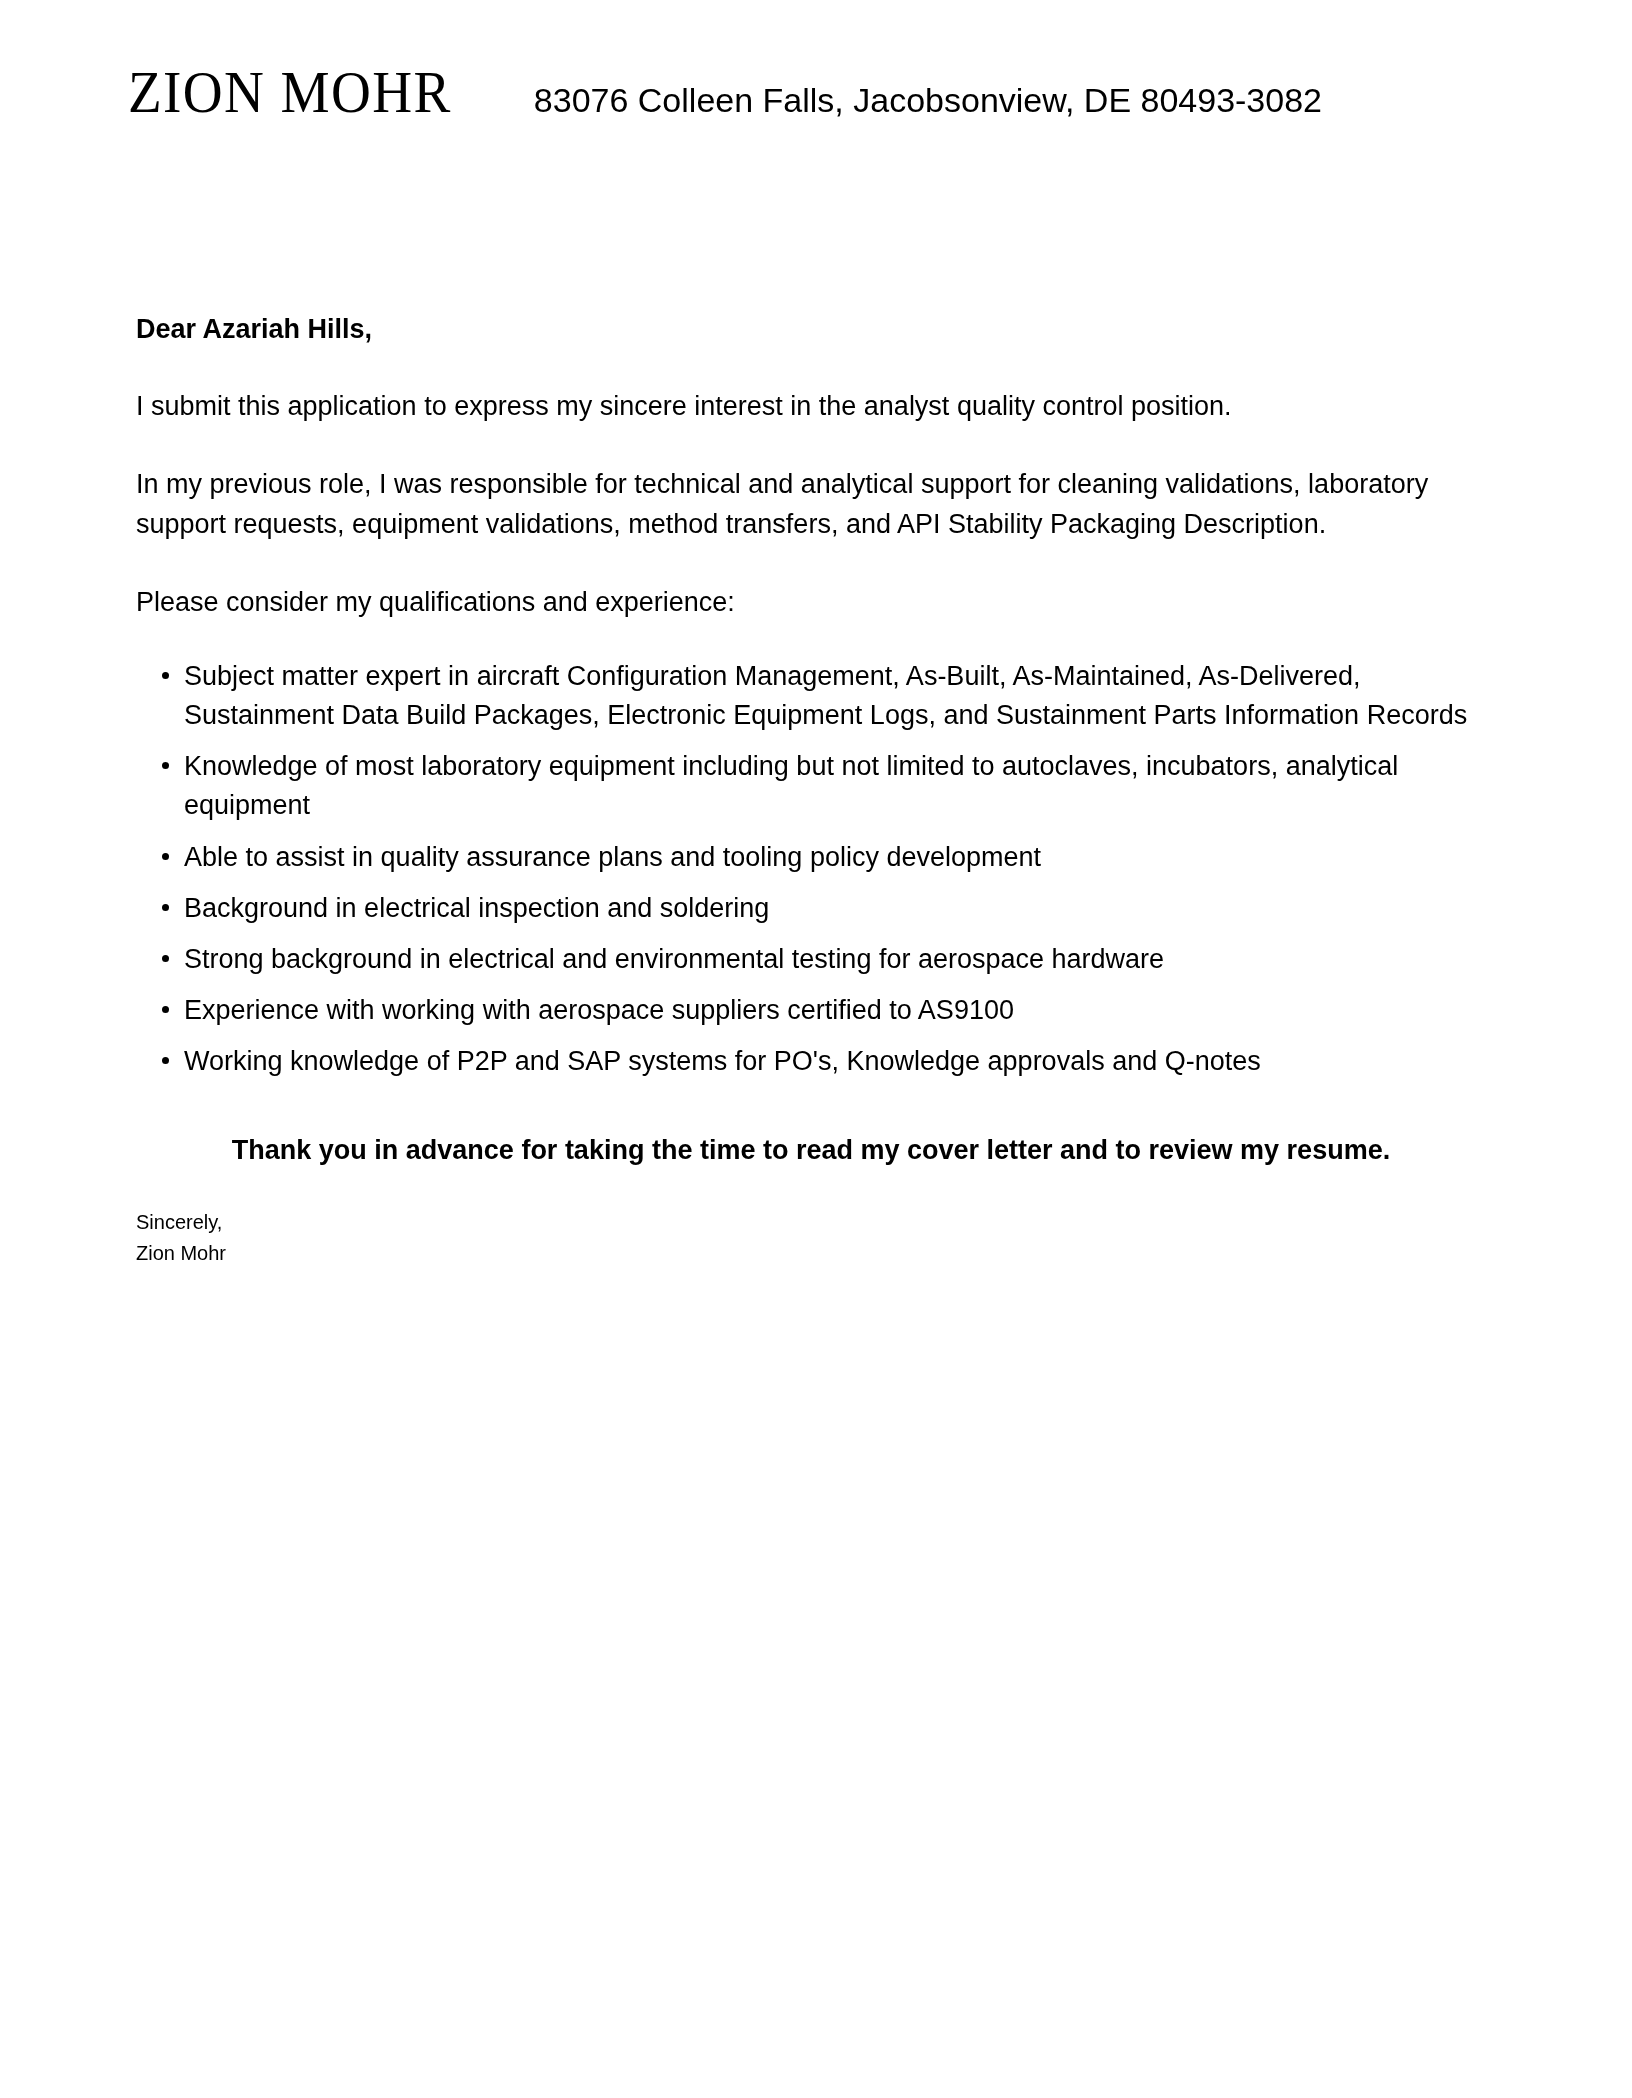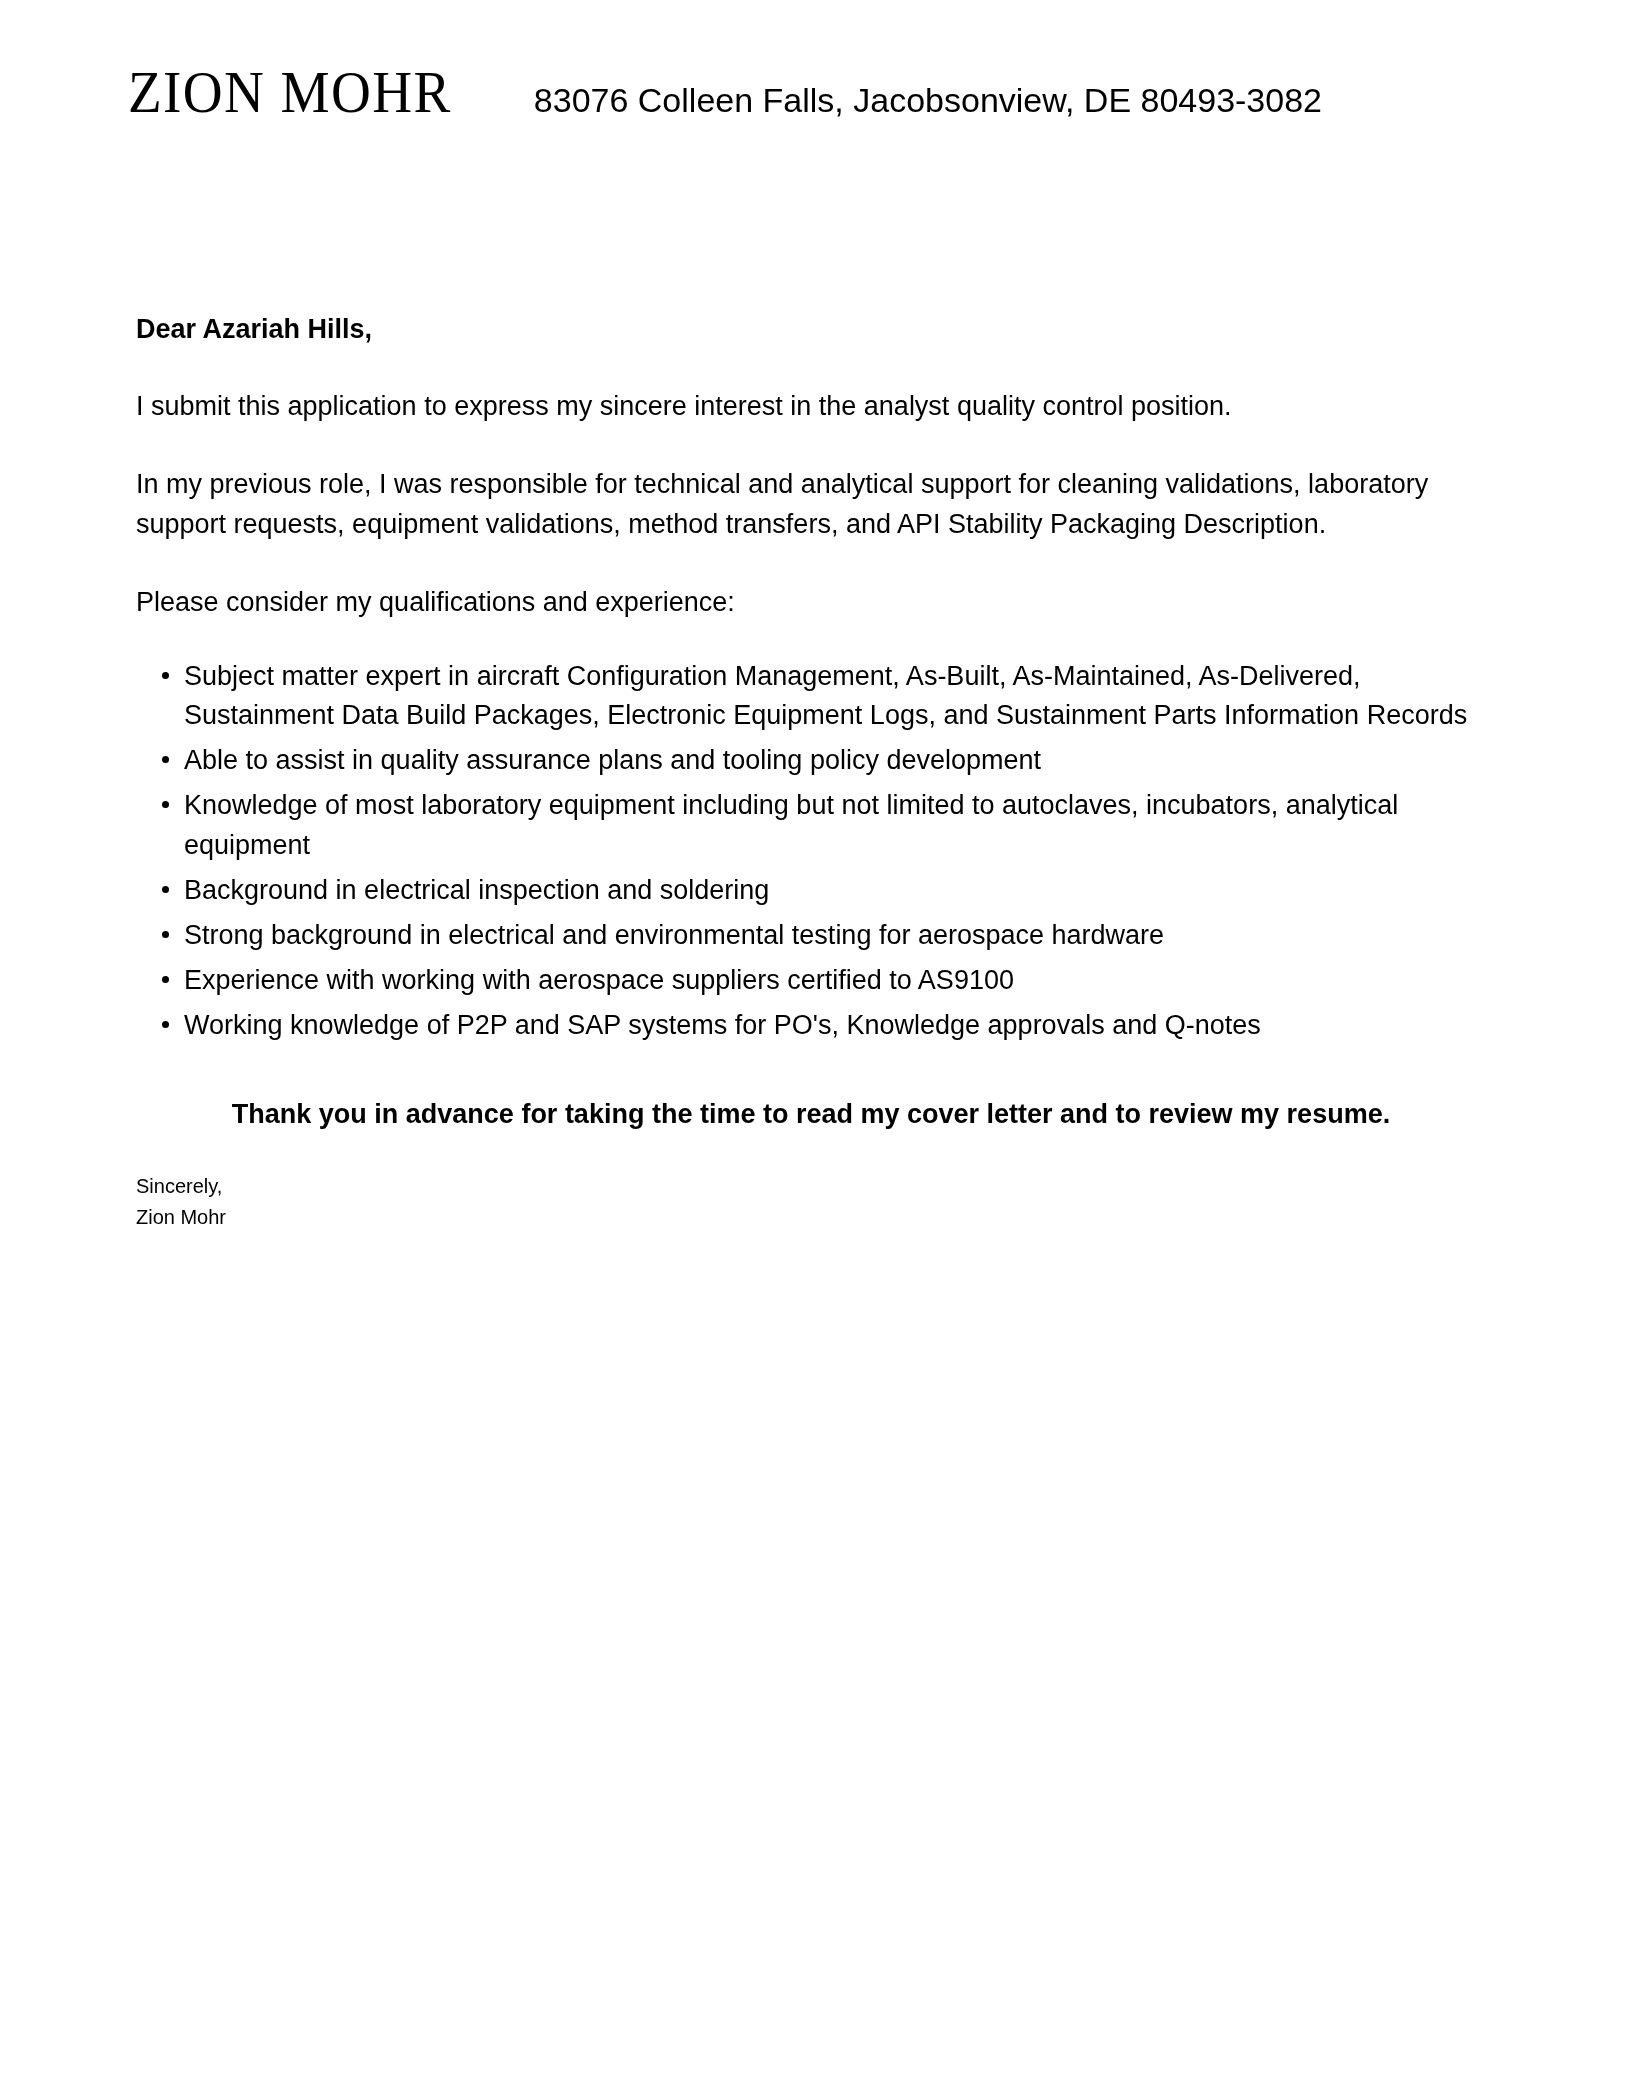--- a/index.html
+++ b/index.html
@@ -77,21 +77,21 @@
 
   .qualifications {
     list-style: none;
     margin: 0 0 0 0;
     padding: 0;
   }
   .qualifications li {
     position: relative;
     font-size: 27px;
     line-height: 1.45;
-    margin: 6px 0 2px 0;
+    margin: 12px 0 2px 0;
     padding-left: 48px;
   }
   .qualifications li::before {
     content: "";
     position: absolute;
     left: 26px;
     top: 15px;
     width: 7px;
     height: 7px;
     border-radius: 50%;
@@ -130,22 +130,22 @@
     <p class="salutation">Dear Azariah Hills,</p>
 
     <p class="para">I submit this application to express my sincere interest in the analyst quality control position.</p>
 
     <p class="para">In my previous role, I was responsible for technical and analytical support for cleaning validations, laboratory support requests, equipment validations, method transfers, and API Stability Packaging Description.</p>
 
     <p class="para tight">Please consider my qualifications and experience:</p>
 
     <ul class="qualifications">
       <li>Subject matter expert in aircraft Configuration Management, As-Built, As-Maintained, As-Delivered, Sustainment Data Build Packages, Electronic Equipment Logs, and Sustainment Parts Information Records</li>
+      <li>Knowledge of most laboratory equipment including but not limited to autoclaves, incubators, analytical equipment</li>
       <li>Able to assist in quality assurance plans and tooling policy development</li>
-      <li>Knowledge of most laboratory equipment including but not limited to autoclaves, incubators, analytical equipment</li>
       <li>Background in electrical inspection and soldering</li>
       <li>Strong background in electrical and environmental testing for aerospace hardware</li>
       <li>Experience with working with aerospace suppliers certified to AS9100</li>
       <li>Working knowledge of P2P and SAP systems for PO's, Knowledge approvals and Q-notes</li>
     </ul>
 
     <p class="closing-thanks">Thank you in advance for taking the time to read my cover letter and to review my resume.</p>
 
     <div class="signoff">
       <div>Sincerely,</div>

